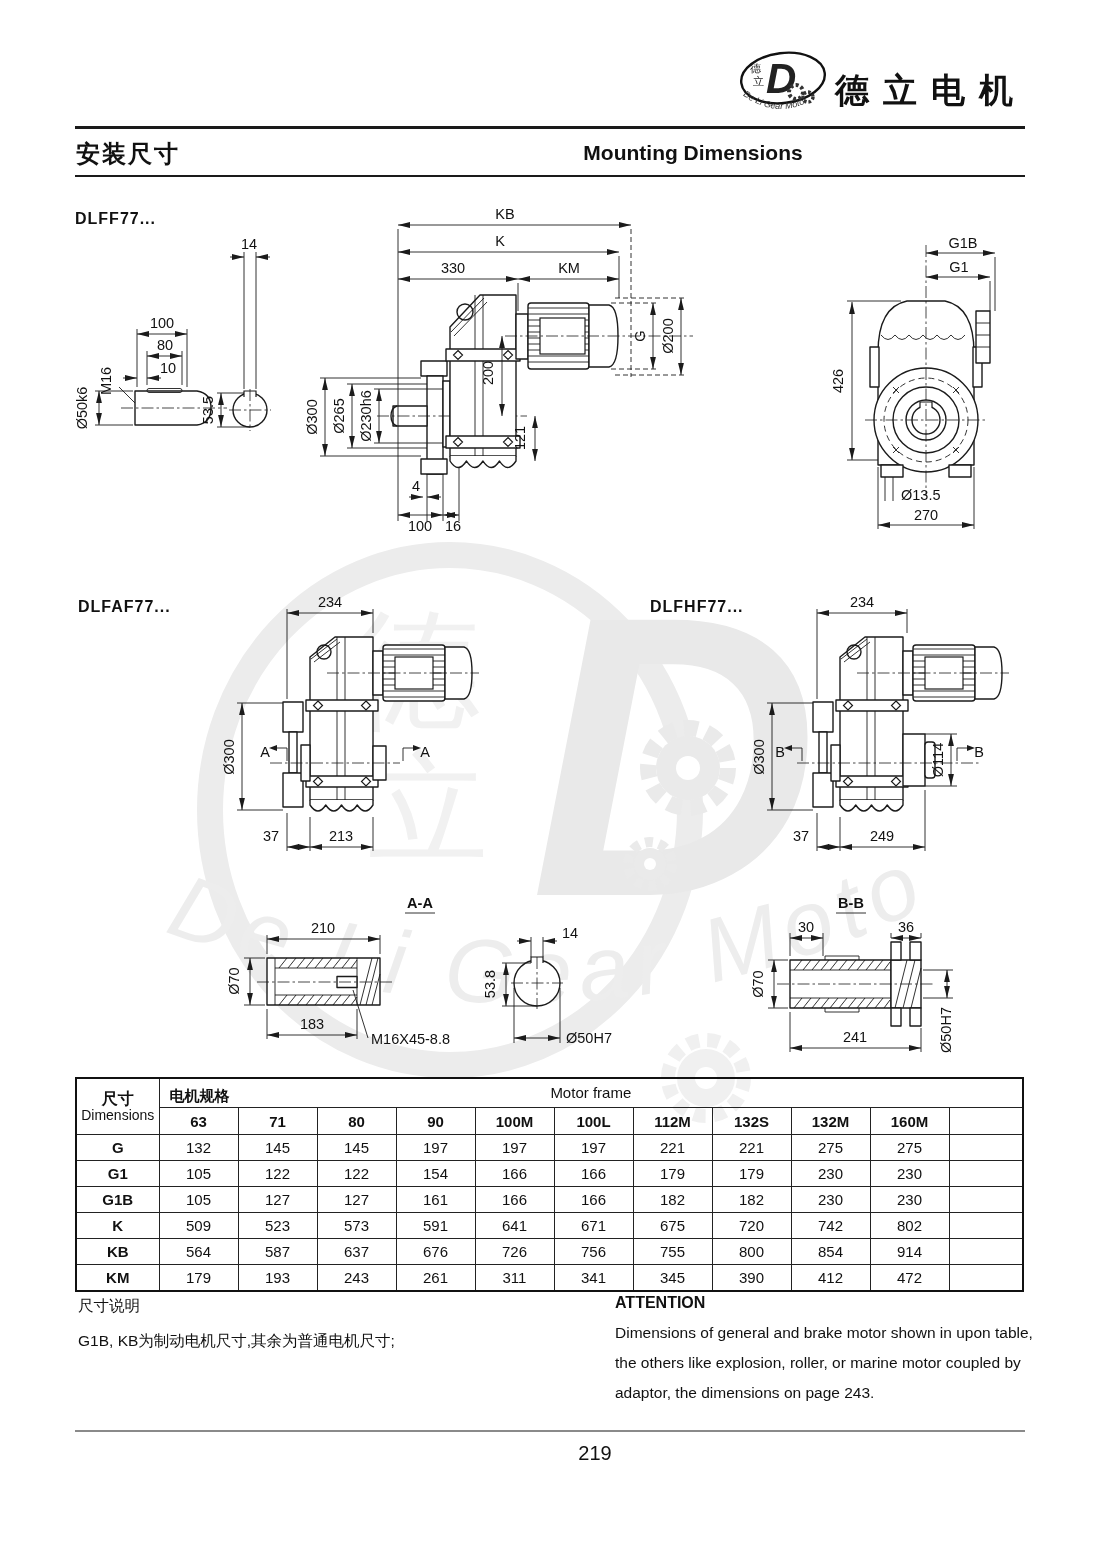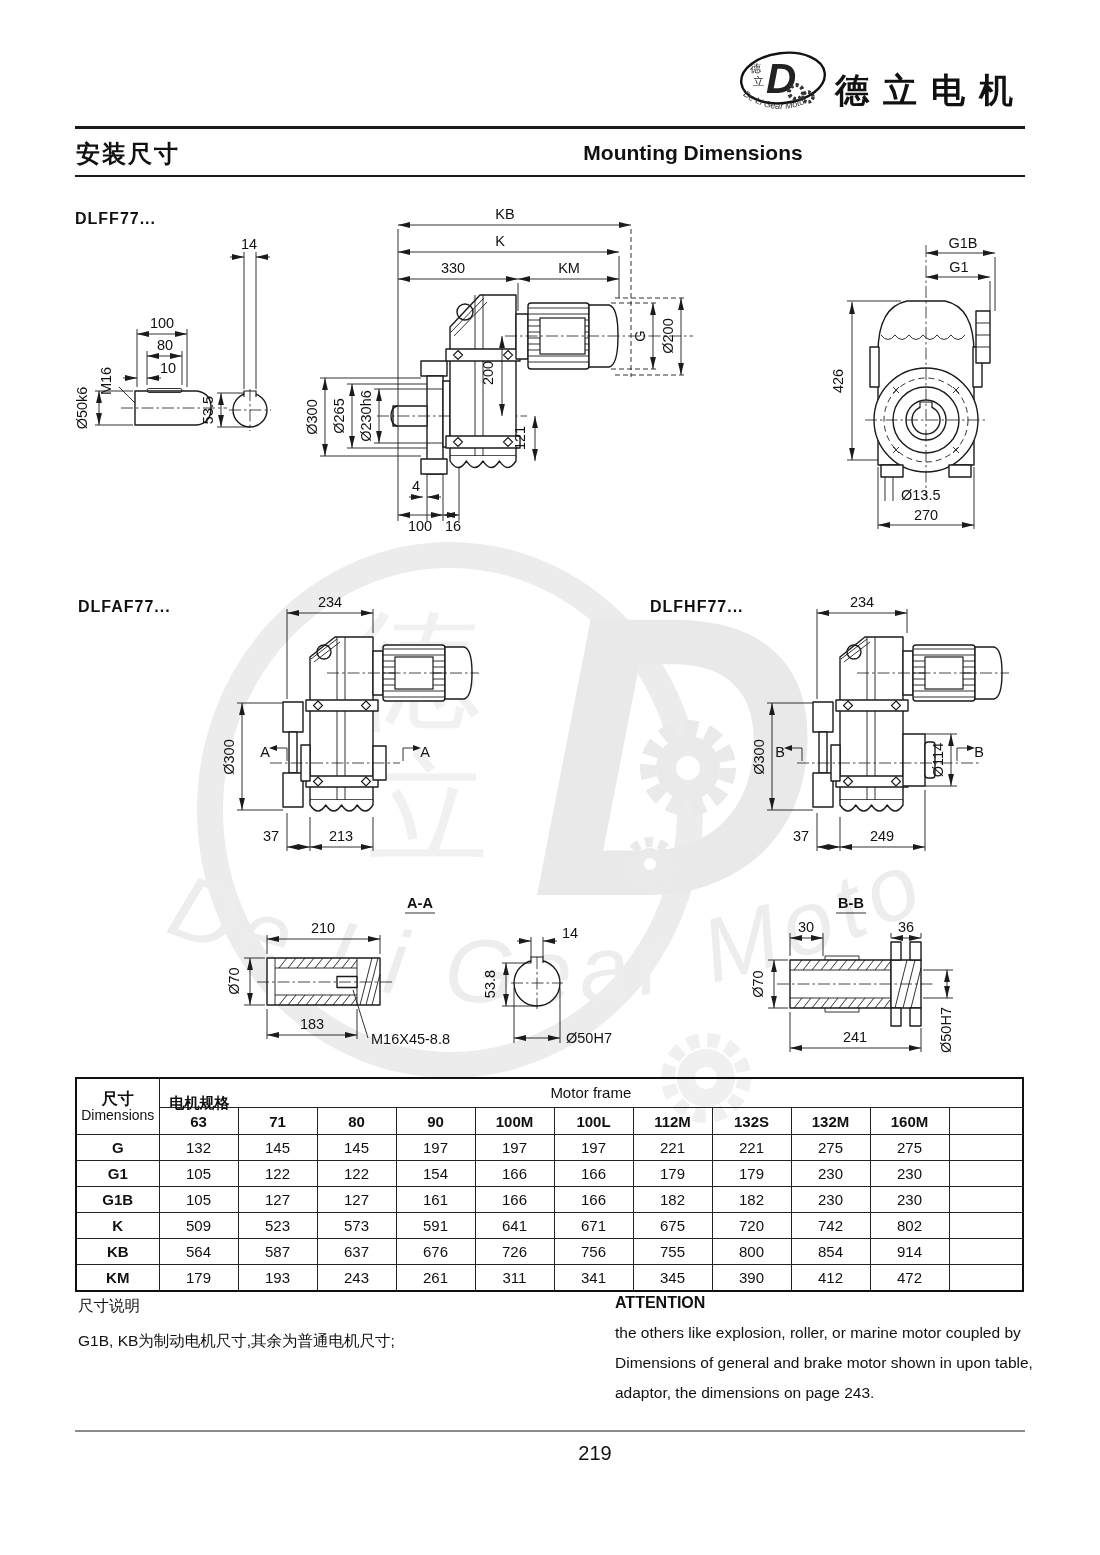--- a/index.html
+++ b/index.html
@@ -32,21 +32,21 @@
              width:947px;z-index:1;}
   .dim-table td{border:1px solid #222;text-align:center;font-size:15px;padding:0;vertical-align:middle;}
   .dim-table{border:2px solid #111;}
   .dim-table .hrow td{height:26px;font-weight:bold;}
   .dim-table .drow td{height:25px;}
   .dim-table .rowlbl{font-weight:bold;}
   .cell-dims{line-height:1.05;}
   .cell-dims .cn{font-size:16px;font-weight:bold;}
   .cell-dims .en{font-size:14px;font-weight:normal;}
   .cell-spec{position:relative;height:28px;}
-  .cell-spec .cn{position:absolute;left:10px;top:15px;font-size:15px;font-weight:bold;}
+  .cell-spec .cn{position:absolute;left:10px;top:8px;font-size:15px;font-weight:bold;}
   .cell-spec .en{position:absolute;left:0;right:0;top:5px;text-align:center;font-size:15px;font-weight:normal;}
   
   .notes{position:absolute;left:78px;top:1296px;width:500px;font-size:15.5px;z-index:1;}
   .notes .nt{margin:0 0 14px 0;}
   .notes p{margin:0 0 12px 0;}
   .attention{position:absolute;left:615px;top:1294px;width:430px;font-size:15.5px;z-index:1;}
   .attention .at{font-weight:bold;font-size:16px;margin:0 0 12px 0;}
   .attention p{margin:0 0 13px 0;line-height:1.1;}
   .pagenum{position:absolute;left:0;top:1442px;width:1100px;text-align:center;font-size:20px;z-index:1;padding-left:45px;}
 </style>
@@ -538,21 +538,21 @@
       </tr>
     </tbody>
   </table>
 
   <div class="notes">
     <p class="nt">尺寸说明</p>
     <p>G1B, KB为制动电机尺寸,其余为普通电机尺寸;</p>
   </div>
   <div class="attention">
     <p class="at">ATTENTION</p>
+    <p>Dimensions of general and brake motor shown in upon table,</p>
     <p>the others like explosion, roller, or marine motor coupled by</p>
-    <p>Dimensions of general and brake motor shown in upon table,</p>
     <p>adaptor, the dimensions on page 243.</p>
   </div>
 
   <div class="rule layer" style="left:75px;top:1430px;width:950px;height:2px;background:#8a8a8a;"></div>
   <div class="pagenum">219</div>
 
 </div>
 
 </body></html>

